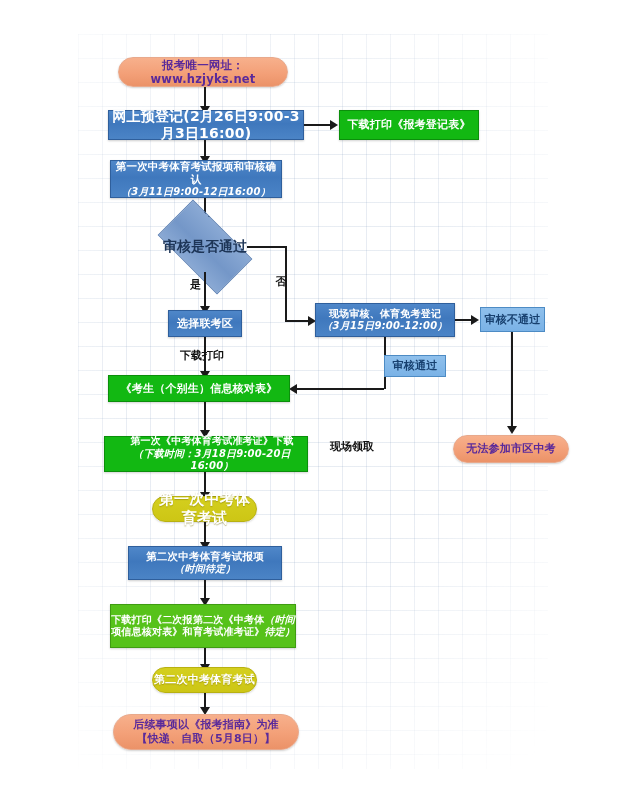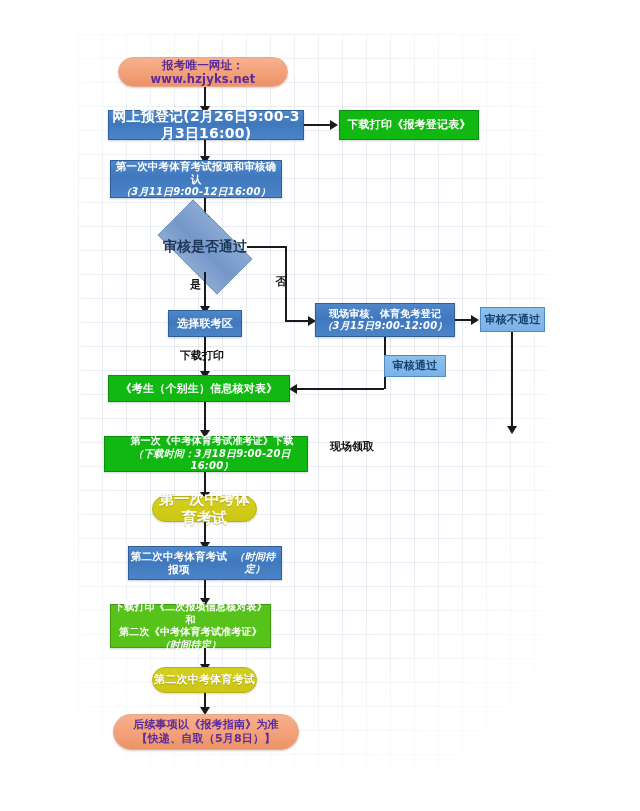--- a/index.html
+++ b/index.html
@@ -139,20 +139,23 @@
   <div class="ln hln" style="left:455px;top:319px;width:18px;"></div>
   <div class="ar-r" style="left:471px;top:315px;"></div>
 
   <div class="node lblue" style="left:480px;top:307px;width:65px;height:25px;">
     <span>审核不通过</span>
   </div>
 
   <div class="ln vln" style="left:511px;top:332px;height:96px;"></div>
   <div class="ar-d" style="left:507px;top:426px;"></div>
 
+  <div class="node pill" style="left:453px;top:435px;width:116px;height:28px;font-size:11px;">
+    <span>无法参加市区中考</span>
+  </div>
 
   <div class="ln vln" style="left:384px;top:337px;height:18px;"></div>
 
   <div class="node lblue" style="left:353px;top:355px;width:62px;height:22px;margin-left:31px;">
     <span>审核通过</span>
   </div>
 
   <div class="ln vln" style="left:384px;top:377px;height:12px;"></div>
   <div class="ln hln" style="left:297px;top:388px;width:87px;"></div>
   <div class="ar-l" style="left:289px;top:384px;"></div>
@@ -173,29 +176,29 @@
   <div class="ln vln" style="left:204px;top:472px;height:22px;"></div>
   <div class="ar-d" style="left:200px;top:492px;"></div>
 
   <div class="node olive" style="left:152px;top:496px;width:105px;height:26px;font-size:15px;">
     <span>第一次中考体育考试</span>
   </div>
 
   <div class="ln vln" style="left:204px;top:522px;height:22px;"></div>
   <div class="ar-d" style="left:200px;top:542px;"></div>
 
-  <div class="node blue" style="left:128px;top:546px;width:154px;height:34px;font-size:10.5px;flex-direction:row;">
+  <div class="node blue" style="left:128px;top:546px;width:154px;height:34px;font-size:10.5px;flex-direction:column;">
     <span>第二次中考体育考试报项</span>
     <span class="sub">（时间待定）</span>
   </div>
 
   <div class="ln vln" style="left:204px;top:580px;height:22px;"></div>
   <div class="ar-d" style="left:200px;top:598px;"></div>
 
-  <div class="node green2" style="left:110px;top:604px;width:161px;height:44px;font-size:10px;flex-direction:column;">
+  <div class="node green2" style="left:110px;top:604px;width:186px;height:44px;font-size:10px;flex-direction:row;text-align:right;">
     <span>下载打印《二次报项信息核对表》和</span>
     <span>第二次《中考体育考试准考证》</span>
     <span class="sub">（时间待定）</span>
   </div>
 
   <div class="ln vln" style="left:204px;top:648px;height:18px;"></div>
   <div class="ar-d" style="left:200px;top:664px;"></div>
 
   <div class="node olive" style="left:152px;top:667px;width:105px;height:26px;font-size:11px;">
     <span>第二次中考体育考试</span>

